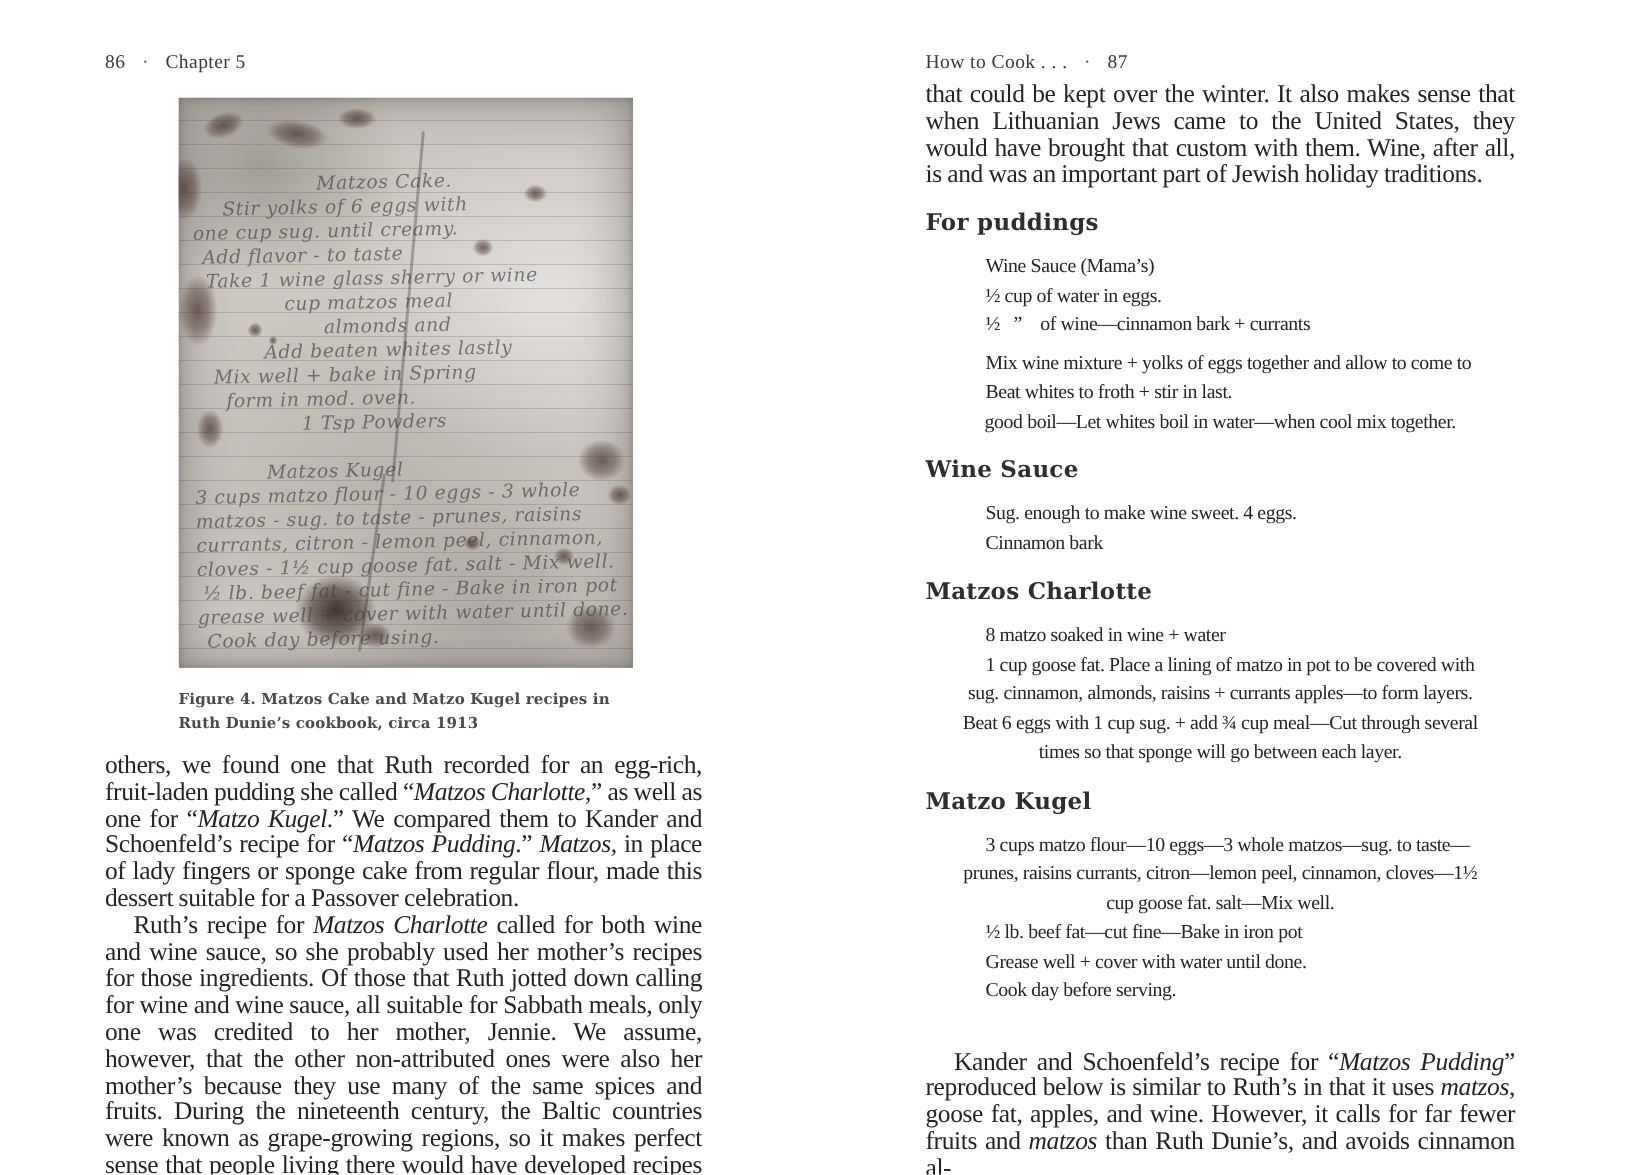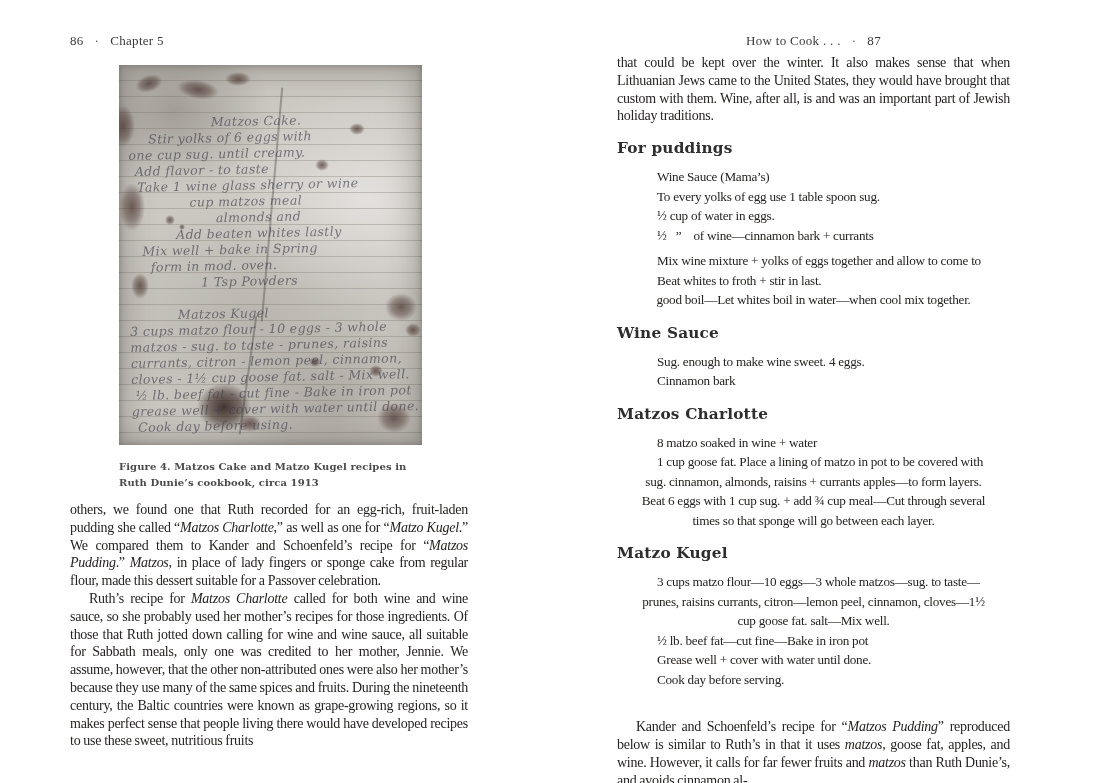--- a/index.html
+++ b/index.html
@@ -15,21 +15,21 @@
   .page.left  { left:0;   width:546px; }
   .page.right { left:546px; width:547px; }
 
   
   .runhead {
     position:absolute; top:33px;
     font-size:13px; color:#3a3a3a; letter-spacing:.3px;
   }
   .runhead .sep { display:inline-block; margin:0 11px; color:#555; }
   .left-rh  { left:70px; }
-  .right-rh { left:71px; width:393px; text-align:center; }
+  .right-rh { left:71px; width:393px; text-align:left; }
 
   
   .photo-figure { position:absolute; left:119px; top:65px; width:303px; }
   .photo {
     position:relative; width:303px; height:380px; overflow:hidden;
     background-color:#ccc8c2;
     background-image:
       repeating-linear-gradient(to bottom,
         rgba(110,105,100,0) 0px, rgba(110,105,100,0) 15px,
         rgba(110,105,100,.30) 15px, rgba(110,105,100,.30) 16px),
@@ -78,21 +78,21 @@
 
   .caption {
     margin-top:14px; width:316px;
     font-family:"DejaVu Serif",serif; font-weight:bold;
     font-size:10px; line-height:16px; color:#4a4a4a; letter-spacing:.1px;
   }
 
   
   .body-text { position:absolute; left:70px; top:501px; width:398px; }
   .para {
-    font-size:14px; line-height:17.8px; text-align:justify;
+    font-size:17px; line-height:17.8px; text-align:justify;
     letter-spacing:-.26px; word-spacing:-.3px;
   }
   .para.indent { text-indent:19px; }
   .it, .para i { font-style:italic; }
 
   
   .col { position:absolute; left:71px; top:0; width:393px; }
   .col .intro   { margin:54px 0 12px; }
   .col h2 {
     font-family:"DejaVu Serif",serif; font-weight:bold;
@@ -177,21 +177,20 @@
       <span>How to Cook . . .</span><span class="sep">·</span><span>87</span>
     </div>
 
     <div class="col">
 
       <p class="para flush intro"><span>that could be kept over the winter. It also makes sense that when Lithuanian Jews came to the United States, they would have brought that custom with them. Wine, after all, is and was an important part of Jewish holiday traditions.</span></p>
 
       <h2>For puddings</h2>
       <div class="stanza">
         <div class="rl">Wine Sauce (Mama’s)</div>
-        <div class="rl">To every yolks of egg use 1 table spoon sug.</div>
         <div class="rl">½ cup of water in eggs.</div>
         <div class="rl">½&nbsp;&nbsp;&nbsp;”&nbsp;&nbsp;&nbsp;&nbsp;of wine—cinnamon bark + currants</div>
       </div>
       <div class="stanza">
         <div class="rl">Mix wine mixture + yolks of eggs together and allow to come to</div>
         <div class="rl">Beat whites to froth + stir in last.</div>
         <div class="rl hang">good boil—Let whites boil in water—when cool mix together.</div>
       </div>
 
       <h2>Wine Sauce</h2>

